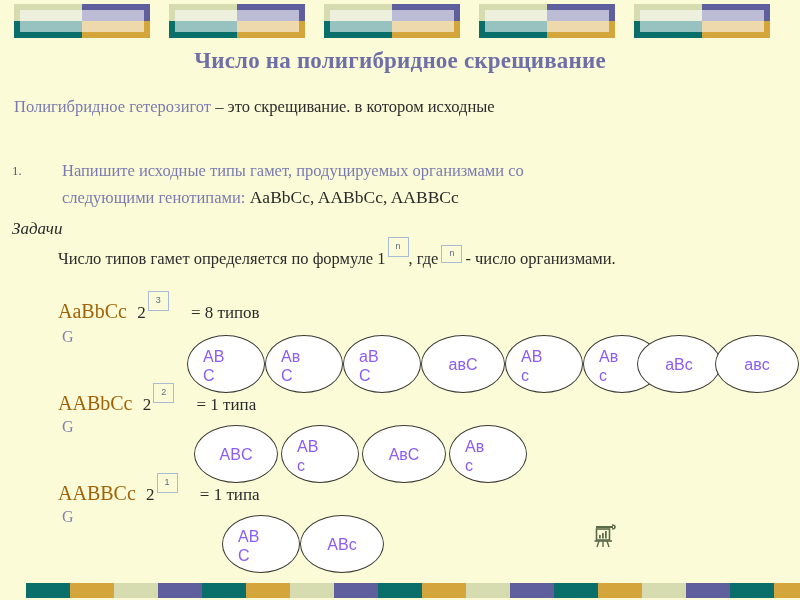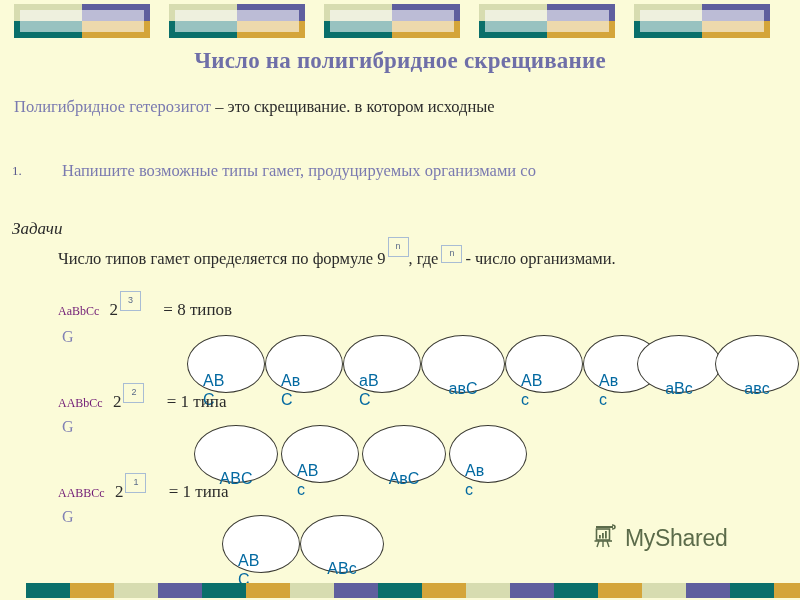--- a/index.html
+++ b/index.html
@@ -168,22 +168,22 @@
 
   
   .geno-row {
     position: absolute;
     left: 58px;
     font-size: 17px;
     white-space: nowrap;
     color: #2b2b2b;
   }
   .geno-name {
-    color: #701a75;
-    font-size: 12px;
+    color: #a16207;
+    font-size: 20px;
   }
   .geno-eq {
     margin-left: 18px;
     color: #2b2b2b;
   }
   .g-label {
     position: absolute;
     left: 62px;
     font-size: 16px;
     color: #8080b4;
@@ -198,25 +198,24 @@
     border-radius: 50%;
     background: #ffffff;
     box-sizing: border-box;
   }
   .ellipse .gtext {
     position: absolute;
     left: 15px;
     top: 11px;
     font-family: "Liberation Sans", sans-serif;
     font-size: 16px;
-    color: #0369a1;
+    color: #8b5cf6;
     line-height: 19px;
     white-space: pre-line;
     text-align: left;
-    margin-top: 24px;
   }
   .ellipse.wide { width: 84px; }
   .ellipse .gtext.center {
     left: 0;
     width: 100%;
     text-align: center;
     top: 19px;
   }
 
   
@@ -276,27 +275,28 @@
   </div>
 
 <div id="title">Число на полигибридное скрещивание</div>
 
 <div id="intro">
   <span class="purple">Полигибридное гетерозигот</span><span class="dark"> – это скрещивание. в котором исходные</span>
 </div>
 
 <div id="item1-num">1.</div>
 <div id="item1">
-  <span class="purple">Напишите возможные типы гамет, продуцируемых организмами со</span>
+  <span class="purple">Напишите исходные типы гамет, продуцируемых организмами со</span>
+  <span class="l2"><span class="purple">следующими генотипами:</span><span class="dark" style="font-size:17.5px"> AaBbCc, AABbCc, AABBCc</span></span>
 </div>
 
 <div id="reshenie">Задачи</div>
 
 <div id="formula-block">
-  <span>Число типов гамет определяется по формуле 9</span><span class="boxed boxed-sup">n</span><span>, где</span><span class="boxed boxed-inline">n</span><span>- число организмами.</span>
+  <span>Число типов гамет определяется по формуле 1</span><span class="boxed boxed-sup">n</span><span>, где</span><span class="boxed boxed-inline">n</span><span>- число организмами.</span>
 </div>
 
 <div class="geno-row" style="top:300px;">
   <span class="geno-name">AaBbCc</span>
   <span class="dark" style="margin-left:6px">2</span><span class="boxed boxed-sup">3</span>
   <span class="geno-eq">= 8 типов</span>
 </div>
 <div class="g-label" style="top:328px;">G</div>
 
 <div class="ellipse" style="left:187px; top:335px;">
@@ -364,21 +364,20 @@
       <path d="M4 3 L21 3 L21 5 L4 5 Z" fill="#5b6b4a"></path>
       <path d="M20 2 Q23 2 23 4 Q23 6 20 6" fill="none" stroke="#5b6b4a" stroke-width="1.6"></path>
       <rect x="4.5" y="6" width="13" height="11" fill="none" stroke="#5b6b4a" stroke-width="1.6"></rect>
       <rect x="7" y="12" width="1.8" height="3.5" fill="#5b6b4a"></rect>
       <rect x="10" y="10" width="1.8" height="5.5" fill="#5b6b4a"></rect>
       <rect x="13" y="8" width="1.8" height="7.5" fill="#5b6b4a"></rect>
       <path d="M2.5 18 L20 18" stroke="#5b6b4a" stroke-width="1.6"></path>
       <path d="M7 18 L5 24 M15 18 L17 24 M11 18 L11 24" stroke="#5b6b4a" stroke-width="1.4"></path>
     </svg>
   </span>
-  <span class="wm-text">MyShared</span>
 </div>
 
 <div id="bottom-band">
     <div class="bot-pair" style="left: 26px;">
       <div class="bot-half bh-left" style="background: rgb(10, 111, 106);"></div>
       <div class="bot-half bh-right" style="background: rgb(212, 165, 58);"></div>
     </div>
     <div class="bot-pair" style="left: 114px;">
       <div class="bot-half bh-left" style="background: rgb(215, 220, 176);"></div>
       <div class="bot-half bh-right" style="background: rgb(95, 95, 158);"></div>

